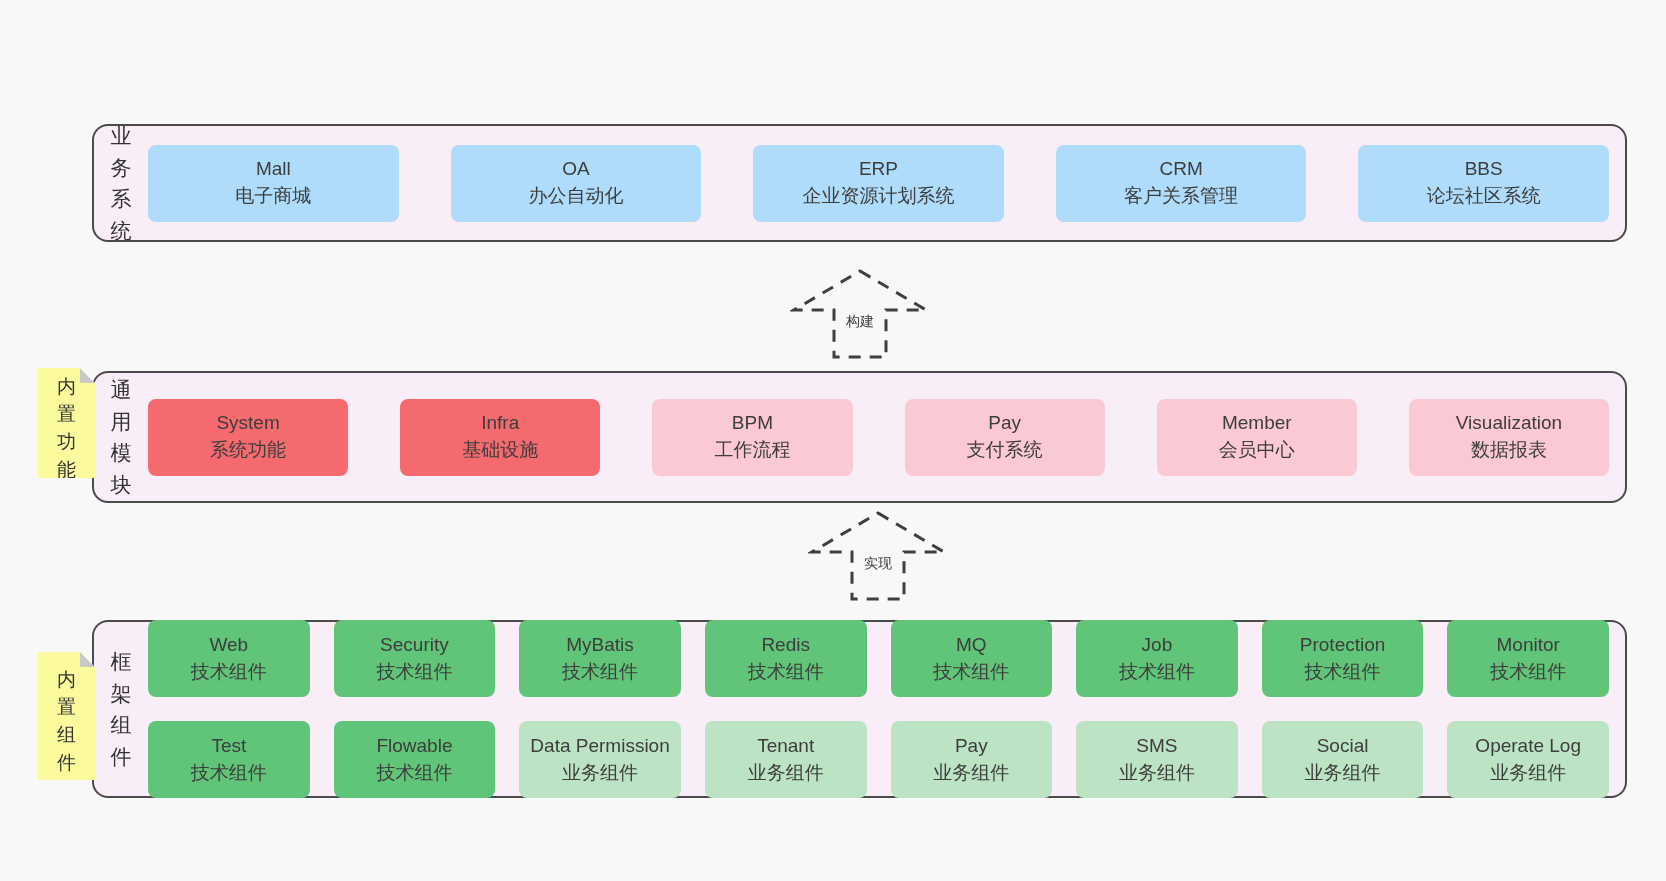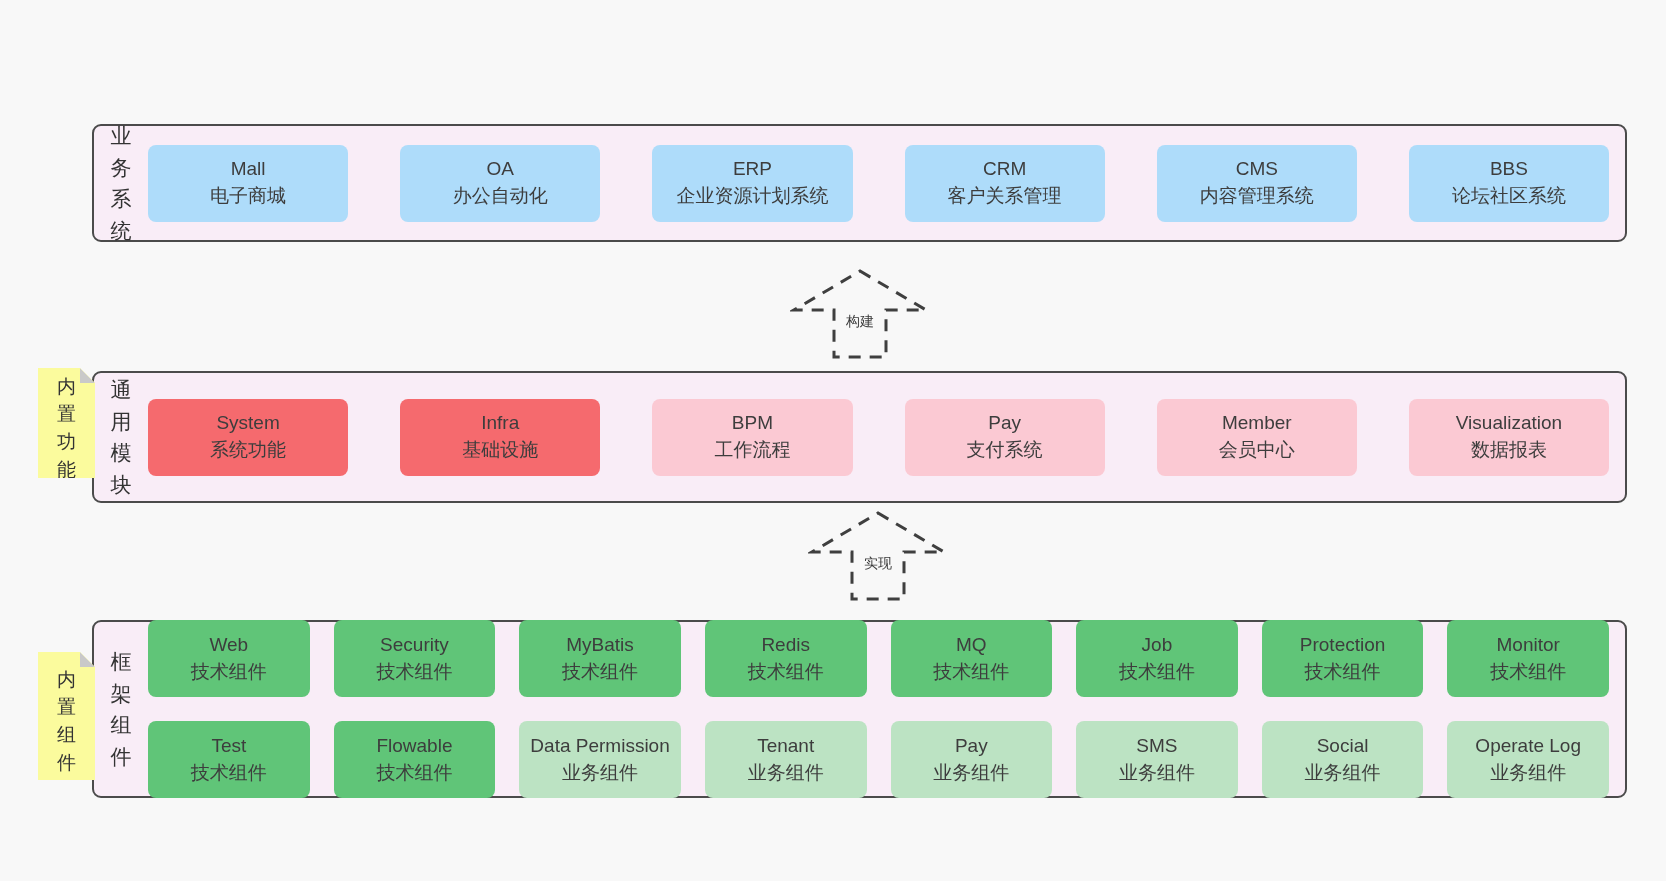--- a/index.html
+++ b/index.html
@@ -1,21 +1,21 @@
 <!DOCTYPE html>
 <html><head>
 <meta charset="utf-8">
 <style>
   * { margin:0; padding:0; box-sizing:border-box; }
   body { font-family:"Liberation Sans", sans-serif; background:#f8f8f8; }
   .canvas { position:relative; width:1666px; height:881px; background:#f8f8f8; overflow:hidden; }
 
   .layer {
     position:absolute; left:92px; width:1535px;
-    background:#f9edf7; border:2px solid #4b4b4b; border-radius:9px;
+    background:#f9edf7; border:2px solid #4b4b4b; border-radius:16px;
     display:flex; align-items:center; z-index:1;
   }
   .layer-1 { top:124px;  height:118px; }
   .layer-2 { top:371px;  height:132px; }
   .layer-3 { top:620px;  height:178px; }
 
   .vlabel {
     width:54px; flex:0 0 54px; display:flex; align-items:center; justify-content:center;
     color:#333; font-size:21px;
   }
@@ -82,24 +82,20 @@
         </div>
         <div class="box blue">
           <div>ERP</div>
           <div>企业资源计划系统</div>
         </div>
         <div class="box blue">
           <div>CRM</div>
           <div>客户关系管理</div>
         </div>
         <div class="box blue">
-          <div>CMS</div>
-          <div>内容管理系统</div>
-        </div>
-        <div class="box blue">
           <div>BBS</div>
           <div>论坛社区系统</div>
         </div>
       </div>
     </div>
   </div>
 
   <div class="arrow arrow-1">
     <svg viewBox="0 0 140 92">
       <polygon points="70,3 136,42 96,42 96,89 44,89 44,42 4,42" fill="none" stroke="#3f3f3f" stroke-width="3" stroke-dasharray="12 9" stroke-linejoin="miter"></polygon>

